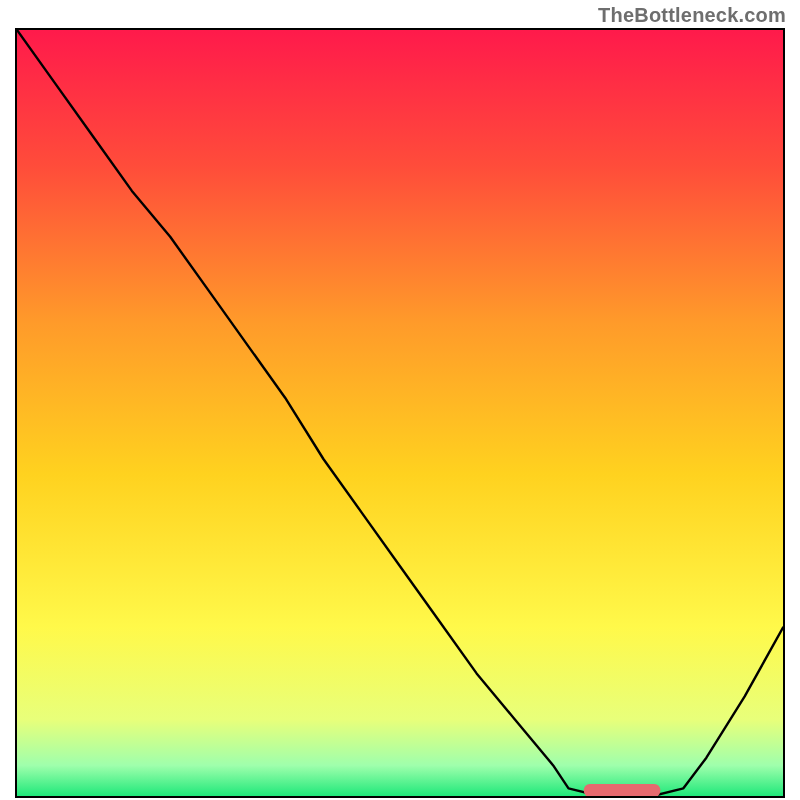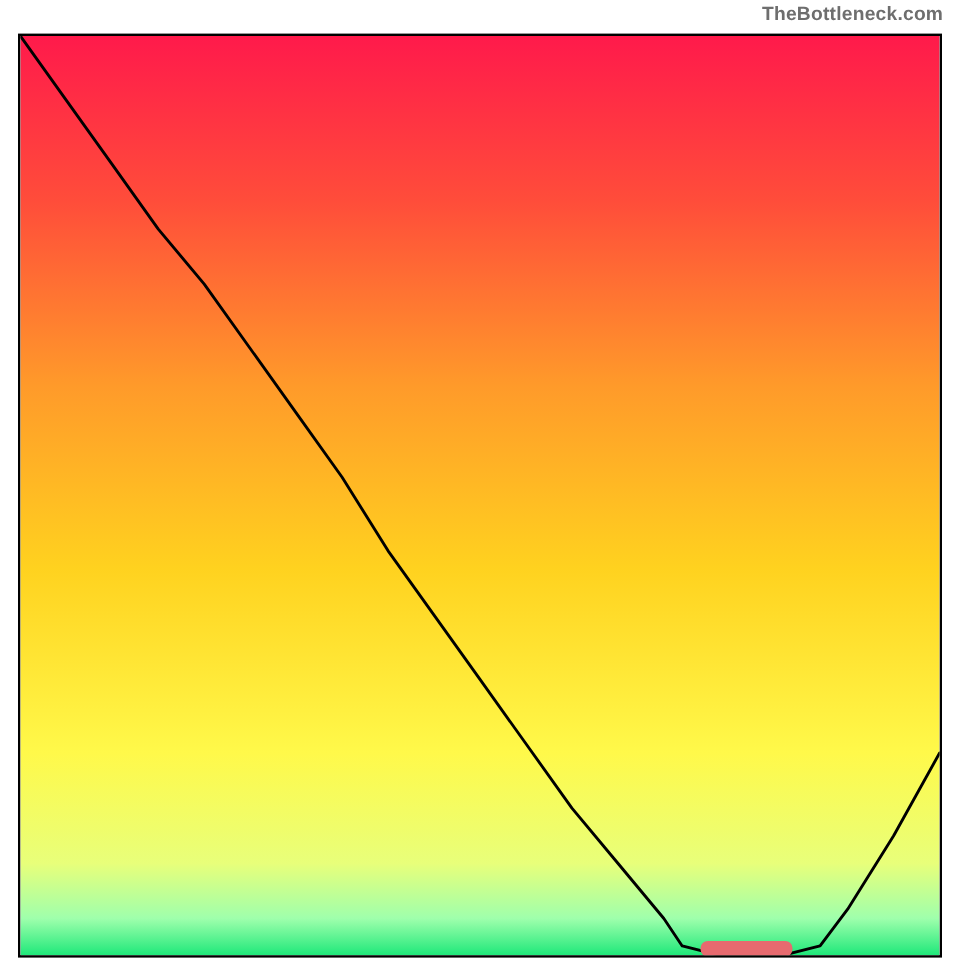--- a/index.html
+++ b/index.html
@@ -17,21 +17,21 @@
     top: 28px;
     width: 770px;
     height: 770px;
     border: 2px solid #000;
     box-sizing: border-box;
   }
   .watermark {
     position: absolute;
     top: 4px;
     right: 14px;
-    font-size: 16px;
+    font-size: 20px;
     font-weight: bold;
     color: #6e6e6e;
     letter-spacing: 0.2px;
   }
   svg.plot {
     position: absolute;
     left: 0;
     top: 0;
     width: 766px;
     height: 766px;

